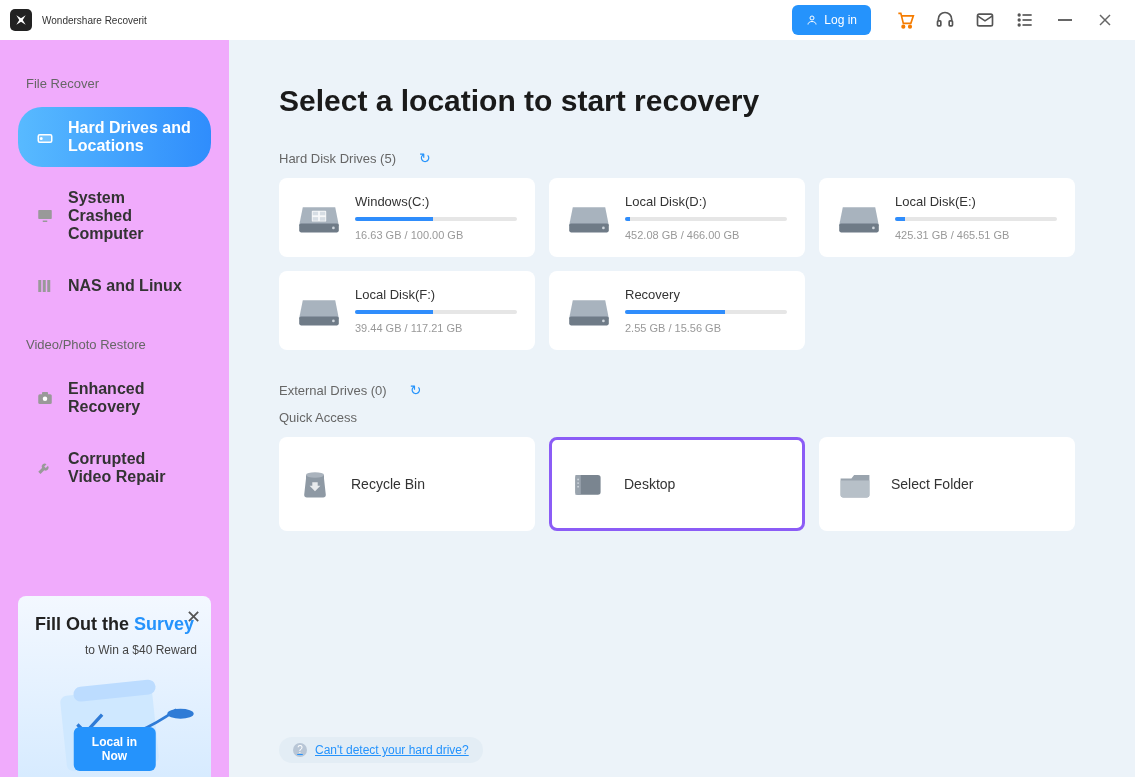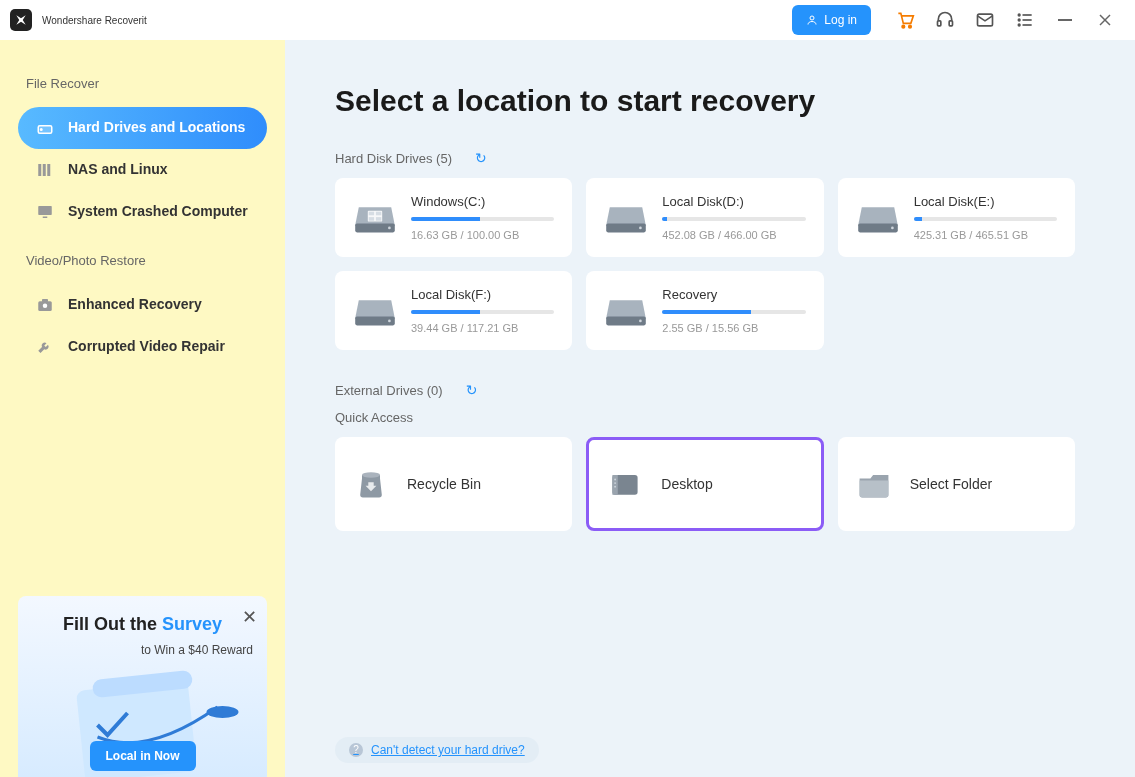--- a/index.html
+++ b/index.html
@@ -7,23 +7,23 @@
 .titlebar{height:40px;display:flex;align-items:center;padding:0 10px;background:#fff}
 .logo{width:22px;height:22px;background:#222;border-radius:5px;display:flex;align-items:center;justify-content:center;margin-right:10px}
 .logo svg{width:14px;height:14px}
 .app-name{font-size:10px;color:#333;font-weight:500}
 .titlebar-spacer{flex:1}
 .login-btn{background:#2593fc;color:#fff;border:none;border-radius:6px;padding:8px 14px;font-size:12px;display:flex;align-items:center;gap:6px;cursor:pointer;margin-right:14px}
 .tb-icon{width:20px;height:20px;display:flex;align-items:center;justify-content:center;margin:0 10px;cursor:pointer;color:#555}
 .cart{color:#f57c00}
 .wc-min{width:14px;height:2px;background:#666}
 .body-wrap{flex:1;display:flex;overflow:hidden}
-.sidebar{width:285px;background:#fef9c3;padding:16px 18px 0 18px;display:flex;flex-direction:column;position:relative}
+.sidebar{width:229px;background:#f0abfc;padding:16px 18px 0 18px;display:flex;flex-direction:column;position:relative}
 .section-title{font-size:13px;color:#666;margin:20px 0 16px 8px}
-.nav-item{display:flex;gap:14px;padding:12px 18px;border-radius:24px;font-size:14px;color:#333;cursor:pointer;margin-bottom:0;font-weight:600}
+.nav-item{display:flex;align-items:center;gap:14px;padding:12px 18px;border-radius:24px;font-size:16px;color:#333;cursor:pointer;margin-bottom:10px;font-weight:600}
 .nav-item.active{background:linear-gradient(90deg,#58baff,#2f8dfc);color:#fff}
 .nav-icon{width:18px;height:18px;display:flex;align-items:center;justify-content:center}
 .survey-card{position:absolute;bottom:0;left:18px;right:18px;background:linear-gradient(#f3f8ff,#d7ebff);border-radius:8px 8px 0 0;padding:18px 14px 0 14px}
 .survey-close{position:absolute;top:10px;right:10px;cursor:pointer;color:#555;font-size:18px}
 .survey-title{font-size:18px;font-weight:700;color:#222;text-align:center}
 .survey-title .blue{color:#2593fc}
 .survey-sub{font-size:12px;color:#444;text-align:right;margin-top:8px}
 .survey-illus{height:110px;margin-top:10px;position:relative}
 .survey-btn{background:#2593fc;color:#fff;border:none;border-radius:6px;padding:8px 16px;font-size:12px;font-weight:600;cursor:pointer;position:absolute;bottom:6px;left:50%;transform:translateX(-50%)}
 .main{flex:1;background:#ecf3f9;padding:44px 60px 16px 50px;overflow:auto;position:relative}
@@ -113,35 +113,35 @@
           <svg width="18" height="18" viewBox="0 0 24 24" fill="none" stroke="#fff" stroke-width="2">
             <rect x="3" y="9" width="18" height="10" rx="2" fill="#fff" fill-opacity=".2"></rect>
             <circle cx="7" cy="14" r="1" fill="#fff"></circle>
           </svg>
         </span>
       <span>Hard Drives and Locations</span>
     </div>
     <div class="nav-item">
       <span class="nav-icon">
           <svg width="18" height="18" viewBox="0 0 24 24" fill="#999">
+            <rect x="3" y="4" width="18" height="12" rx="1"></rect>
+            <rect x="9" y="18" width="6" height="2"></rect>
+          </svg>
+        </span>
+      <span>System Crashed Computer</span>
+    </div>
+    <div class="nav-item">
+      <span class="nav-icon">
+          <svg width="18" height="18" viewBox="0 0 24 24" fill="#999">
             <rect x="3" y="4" width="4" height="16"></rect>
             <rect x="9" y="4" width="4" height="16"></rect>
             <rect x="15" y="4" width="4" height="16"></rect>
           </svg>
         </span>
       <span>NAS and Linux</span>
-    </div>
-    <div class="nav-item">
-      <span class="nav-icon">
-          <svg width="18" height="18" viewBox="0 0 24 24" fill="#999">
-            <rect x="3" y="4" width="18" height="12" rx="1"></rect>
-            <rect x="9" y="18" width="6" height="2"></rect>
-          </svg>
-        </span>
-      <span>System Crashed Computer</span>
     </div>
     <div class="section-title">Video/Photo Restore</div>
     <div class="nav-item">
       <span class="nav-icon">
           <svg width="18" height="18" viewBox="0 0 24 24" fill="#999">
             <rect x="3" y="7" width="18" height="13" rx="2"></rect>
             <circle cx="12" cy="13" r="3" fill="#fff"></circle>
             <rect x="8" y="4" width="8" height="4" rx="1"></rect>
           </svg>
         </span>

